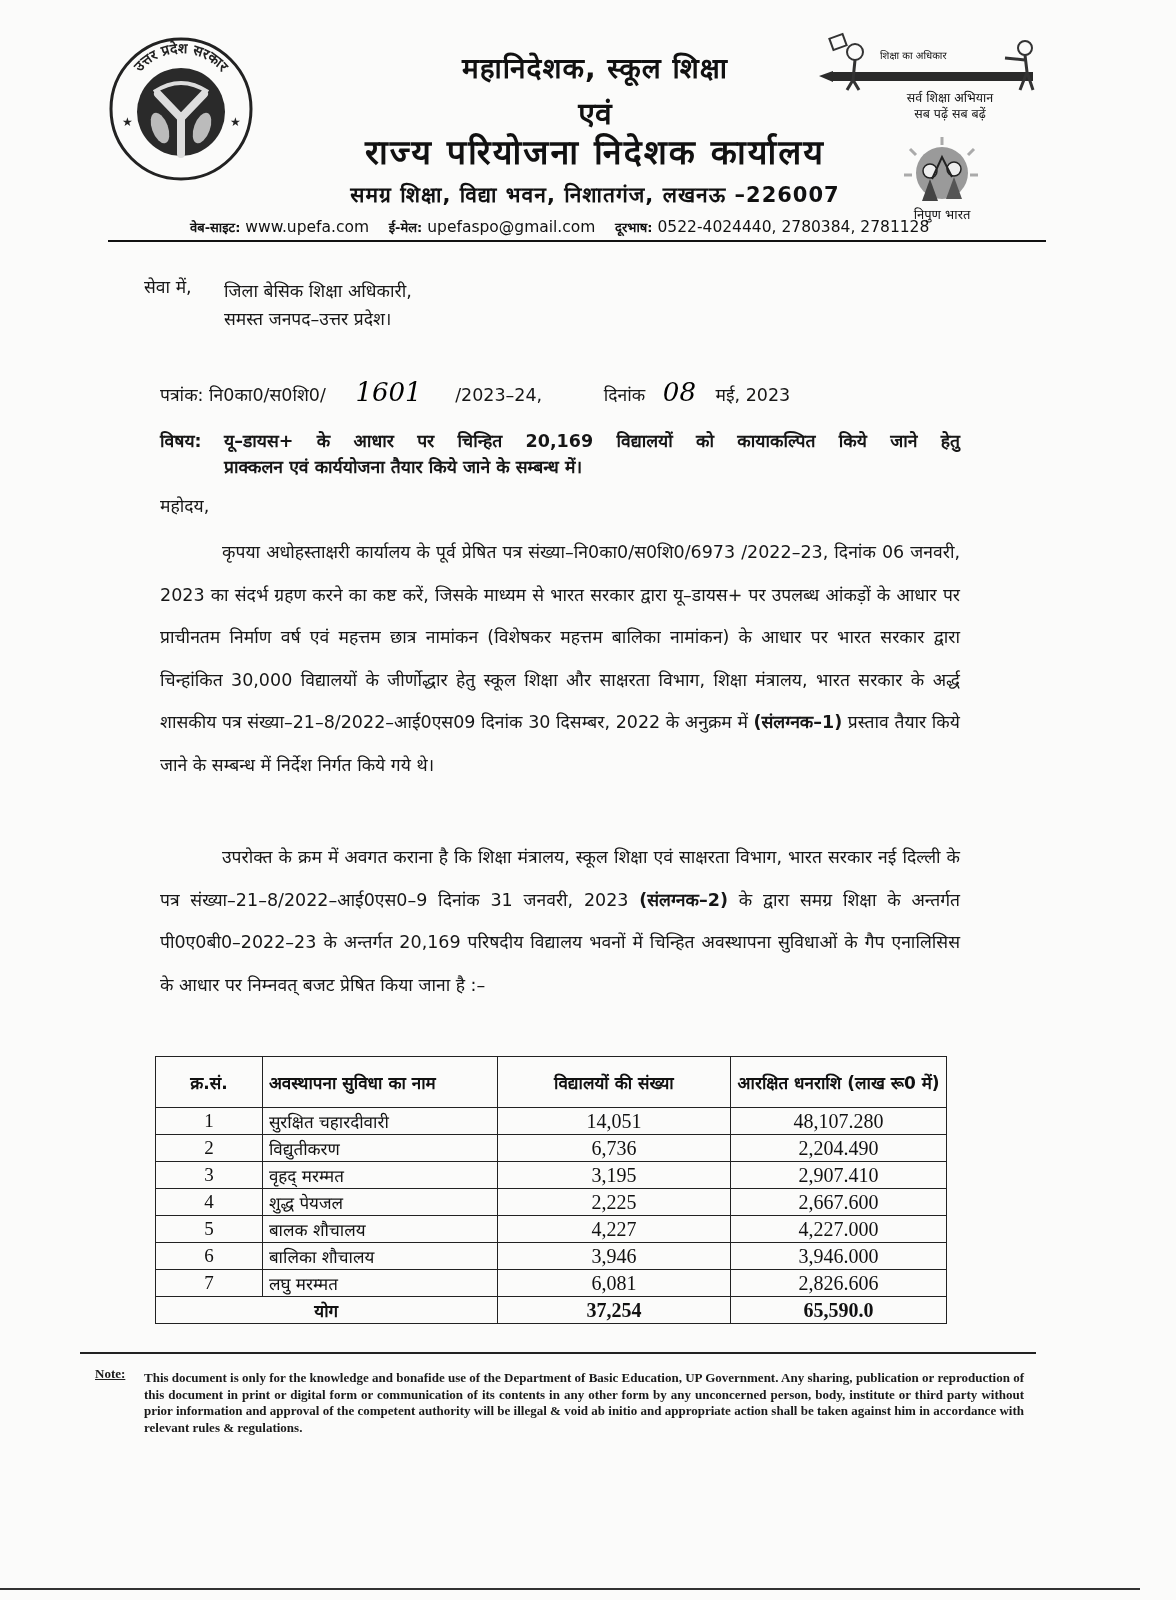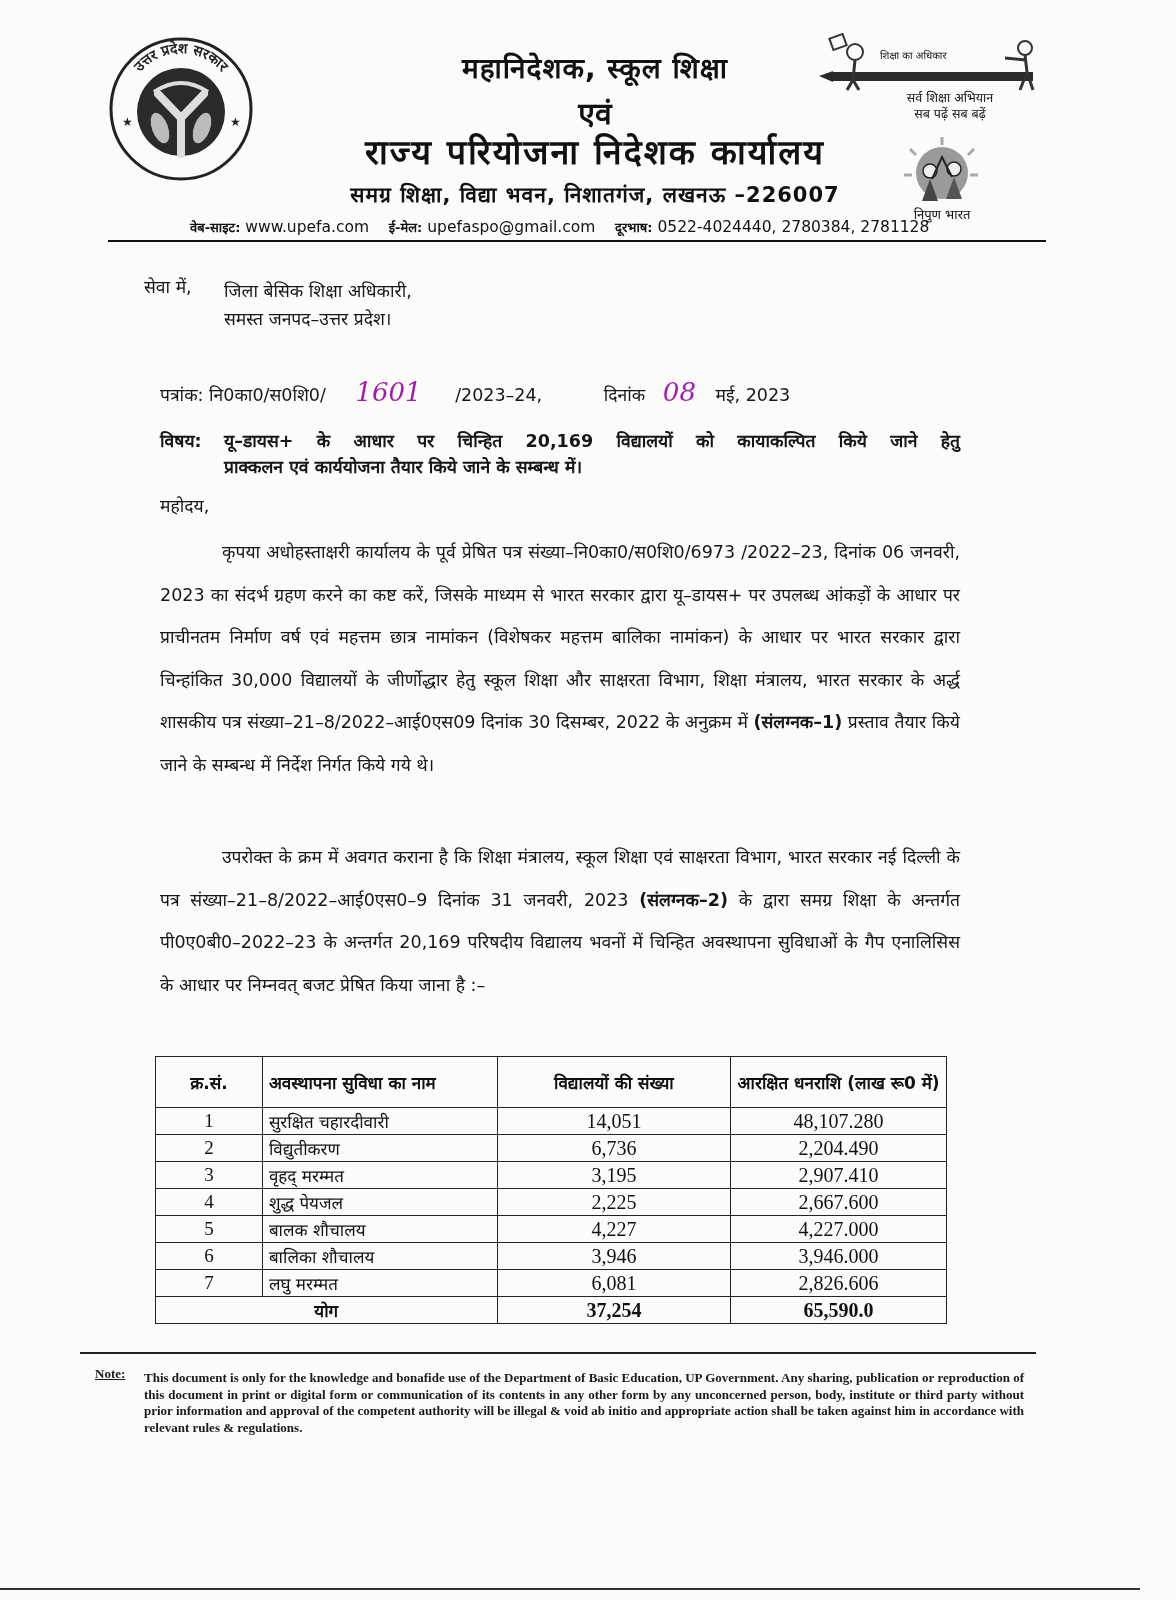--- a/index.html
+++ b/index.html
@@ -30,21 +30,21 @@
   .nipun { left: 902px; top: 135px; width: 78px; height: 80px; }
   .nipun-label { left: 900px; top: 205px; width: 84px; text-align: center; font-size: 13px; color:#111; }
   .rule-top { left: 108px; top: 240px; width: 938px; height: 0; border-top: 2.5px solid #111; }
 
   
   .txt { font-size: 17.5px; line-height: 22px; color: #161616; white-space: nowrap; }
   .para { left: 160px; width: 800px; font-size: 17.5px; line-height: 42.5px; color:#161616; text-align: justify; }
   .para p { margin: 0; }
   .indent { text-indent: 62px; }
   .bold { font-weight: bold; }
-  .hand { font-family: "DejaVu Serif", serif; font-style: italic; font-size: 26px; color: #a21caf; font-weight: normal; }
+  .hand { font-family: "DejaVu Serif", serif; font-style: italic; font-size: 26px; color: #000000; font-weight: normal; }
 
   
   table.budget {
     position: absolute; left: 155px; top: 1056px; width: 792px;
     border-collapse: collapse; font-size: 17px; color:#111;
   }
   table.budget th, table.budget td {
     border: 1.5px solid #222; padding: 0 6px; height: 26px;
   }
   table.budget th { height: 50px; font-weight: bold; font-size: 17px; text-align: center; }

